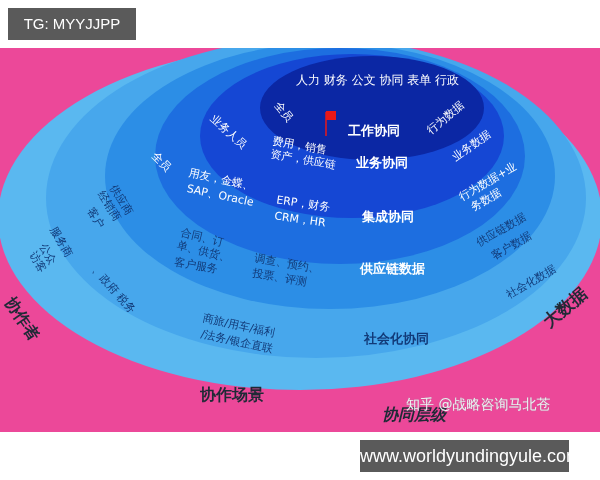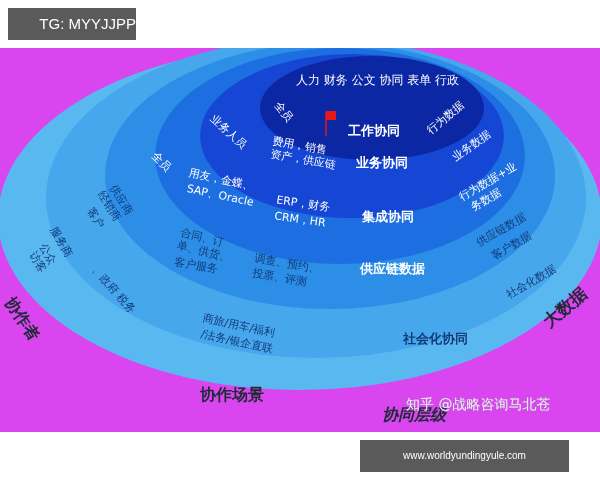--- a/index.html
+++ b/index.html
@@ -1,23 +1,23 @@
 <!DOCTYPE html>
 <html><head>
 <meta charset="utf-8">
 <style>
   html, body { margin:0; padding:0; }
   body { width:600px; height:480px; position:relative; background:#ffffff; overflow:hidden;
          font-family:"DejaVu Sans", "Liberation Sans", sans-serif; }
   .tag-badge { position:absolute; left:8px; top:8px; width:128px; height:32px; background:#5a5a5a;
-               color:#fff; font-size:15px; line-height:32px; text-align:right;
+               color:#fff; font-size:15px; line-height:32px; text-align:center;
                font-family:"Liberation Sans", sans-serif; }
-  .diagram { position:absolute; left:0; top:48px; width:600px; height:384px; background:#d946ef; overflow:hidden; }
+  .diagram { position:absolute; left:0; top:48px; width:600px; height:384px; background:#ec4899; overflow:hidden; }
   .url-badge { position:absolute; left:360px; top:440px; width:209px; height:32px; background:#5a5a5a;
-               color:#fff; font-size:10px; line-height:32px; text-align:center;
+               color:#fff; font-size:18px; line-height:32px; text-align:center;
                font-family:"Liberation Sans", sans-serif; }
   svg { position:absolute; left:0; top:0; }
   .lbl { position:absolute; white-space:nowrap; line-height:1.15; }
   .w { color:#ffffff; }
   .d { color:#123a78; }
   .k { color:#1f2a36; }
   .b { font-weight:bold; }
   .s11 { font-size:11px; }
   .s12 { font-size:12px; }
   .s13 { font-size:13px; }
@@ -81,21 +81,21 @@
   <div class="lbl w b s13" style="left:360px; top:214px;">供应链数据</div>
   <div class="lbl d s11" style="left:474px; top:176px; transform:rotate(-30deg);">供应链数据</div>
   <div class="lbl d s11" style="left:490px; top:192px; transform:rotate(-30deg);">客户数据</div>
 
   <div class="lbl d s11" style="left:44px; top:188px; transform:rotate(60deg);">服务商</div>
   <div class="lbl d s11" style="left:36px; top:200px; transform:rotate(60deg);">公众</div>
   <div class="lbl d s11" style="left:26px; top:208px; transform:rotate(60deg);">访客</div>
   <div class="lbl d s11" style="left:84px; top:236px; transform:rotate(48deg);">、政府  税务</div>
   <div class="lbl d s11" style="left:202px; top:272px; transform:rotate(12deg);">商旅/用车/福利</div>
   <div class="lbl d s11" style="left:200px; top:288px; transform:rotate(12deg);">/法务/银企直联</div>
-  <div class="lbl d b s13" style="left:364px; top:284px;margin-left:39px;">社会化协同</div>
+  <div class="lbl d b s13" style="left:364px; top:284px;">社会化协同</div>
   <div class="lbl d s11" style="left:504px; top:228px; transform:rotate(-30deg);">社会化数据</div>
 
   <div class="lbl k b s16" style="left:-2px; top:262px; transform:rotate(56deg);">协作者</div>
   <div class="lbl k b s16" style="left:200px; top:338px;">协作场景</div>
   <div class="lbl k b s16" style="left:382px; top:358px;font-style:italic;">协同层级</div>
   <div class="lbl k b s17" style="left:540px; top:250px; transform:rotate(-40deg);">大数据</div>
 
   <div class="lbl wm s14" style="left:406px; top:348px;">知乎 @战略咨询马北苍</div>
 </div>
 

